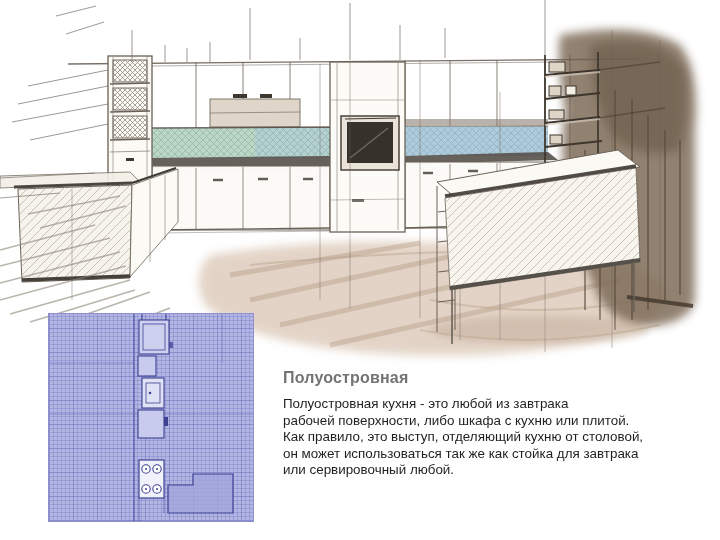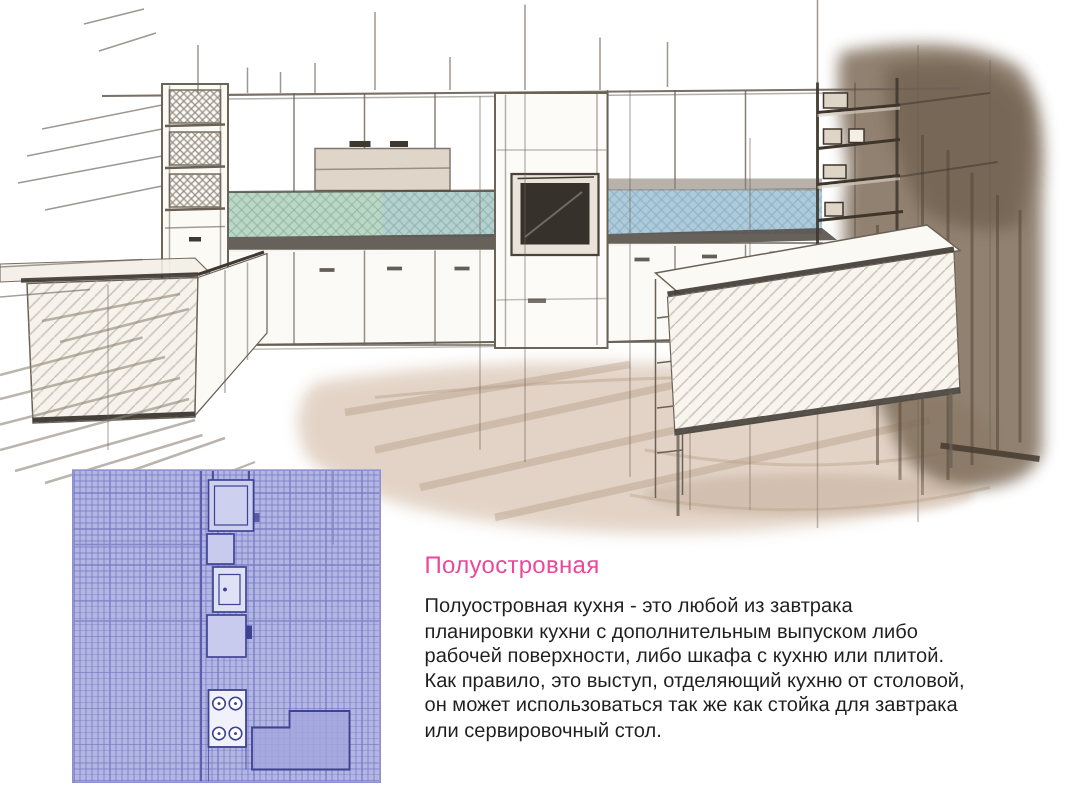--- a/index.html
+++ b/index.html
@@ -9,21 +9,21 @@
   .blueprint{position:absolute;left:48px;top:313px;width:204px;height:207px;
     background-color:#b3b6e3;
     background-image:
       repeating-linear-gradient(0deg,  rgba(116,120,196,.38) 0 1px, transparent 1px 4px),
       repeating-linear-gradient(90deg, rgba(116,120,196,.38) 0 1px, transparent 1px 4px),
       repeating-linear-gradient(0deg,  rgba(92,96,176,.30) 0 1px, transparent 1px 24px),
       repeating-linear-gradient(90deg, rgba(92,96,176,.30) 0 1px, transparent 1px 24px);
     border:1px solid #8d90cc; box-sizing:content-box;}
   .blueprint svg{position:absolute;left:0;top:0;}
   .article{position:absolute;left:283px;top:369px;width:404px;}
-  .article h2{margin:0 0 9px 0;font-size:16px;font-weight:normal;color:#ec4899;letter-spacing:.2px;}
+  .article h2{margin:0 0 9px 0;font-size:16px;font-weight:bold;color:#737373;letter-spacing:.2px;}
   .article .line{display:block;font-size:13.4px;line-height:16.6px;color:#1f1f1f;white-space:nowrap;}
 </style>
 </head>
 <body>
 
 <div class="canvas">
 
   <svg class="sketch" width="720" height="375" viewBox="0 0 720 375">
     <defs>
       <filter id="soft5" x="-30%" y="-30%" width="160%" height="160%">
@@ -306,20 +306,19 @@
           <line x1="90" y1="184" x2="90" y2="207"></line>
             <line x1="115" y1="184" x2="115" y2="199"></line>
         </g>
       </g>
     </svg>
   </div>
 
   <div class="article">
     <h2>Полуостровная</h2>
     <span class="line">Полуостровная кухня - это любой из завтрака</span>
-    <span class="line">планировки кухни с дополнительным выпуском либо</span>
     <span class="line">рабочей поверхности, либо шкафа с кухню или плитой.</span>
     <span class="line">Как правило, это выступ, отделяющий кухню от столовой,</span>
     <span class="line">он может использоваться так же как стойка для завтрака</span>
-    <span class="line">или сервировочный стол.</span>
+    <span class="line">или сервировочный любой.</span>
   </div>
 
 </div>
 
 </body></html>

